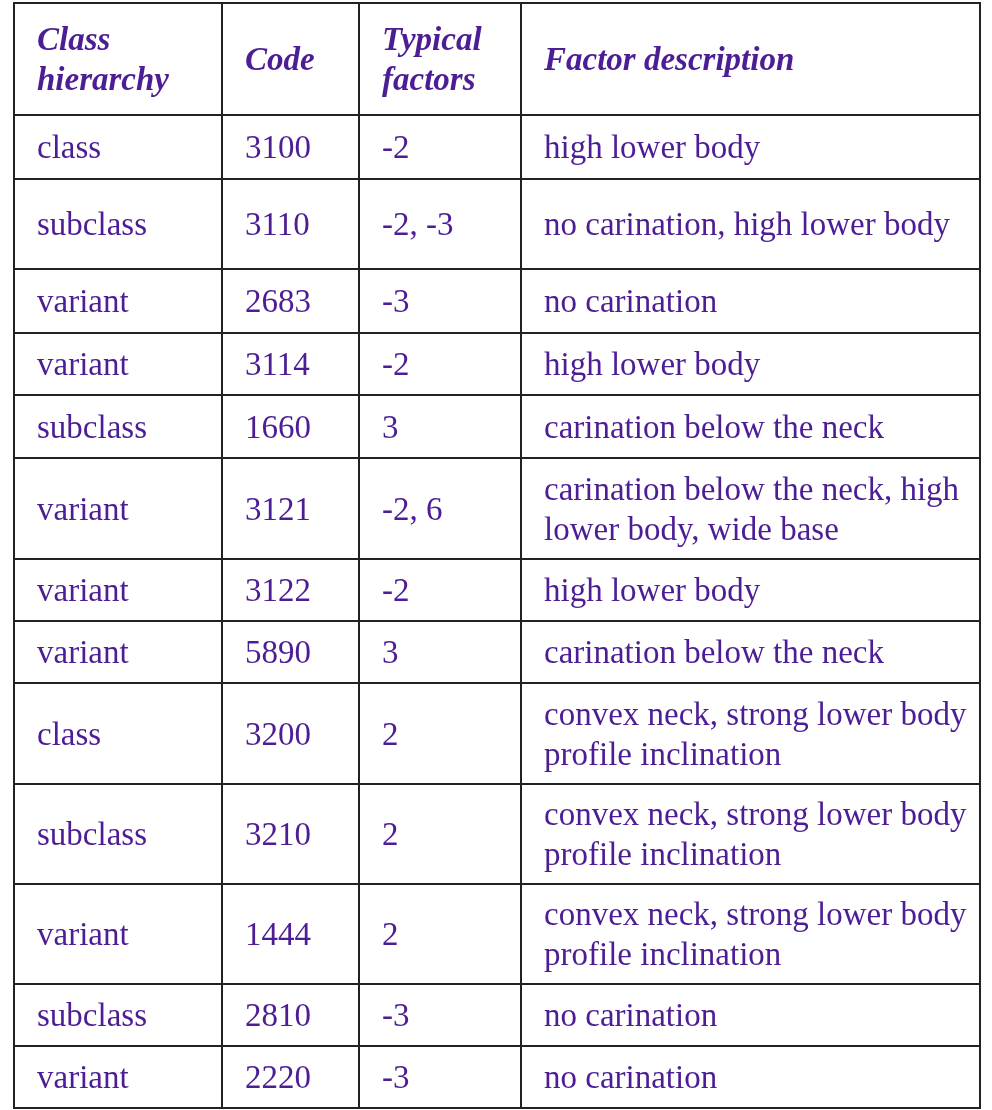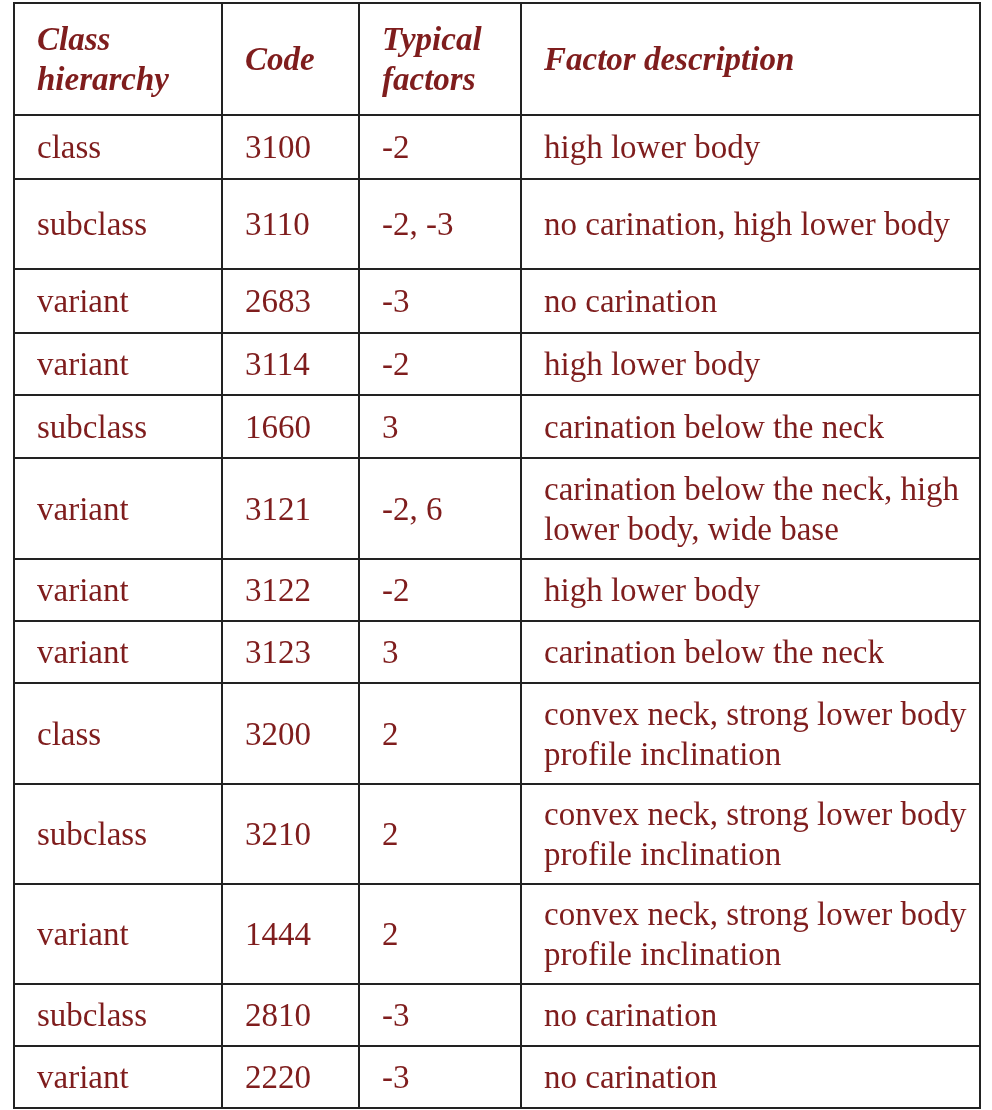--- a/index.html
+++ b/index.html
@@ -3,21 +3,21 @@
 <meta charset="utf-8">
 <style>
   html, body { margin: 0; padding: 0; background: #ffffff; }
   body { width: 992px; height: 1110px; position: relative; overflow: hidden; }
   table {
     position: absolute; left: 13px; top: 2px;
     width: 966px;
     border-collapse: collapse;
     font-family: "Liberation Serif", serif;
     font-size: 33px;
-    color: #7f1d1d;
+    color: #4c1d95;
     table-layout: fixed;
   }
   td, th {
     border: 2px solid #222222;
     padding: 0 0 0 22px;
     text-align: left;
     vertical-align: middle;
     line-height: 40px;
   }
   th { font-weight: bold; font-style: italic; line-height: 40px; }
@@ -82,21 +82,21 @@
         <td>carination below the neck, high lower body, wide base</td>
       </tr>
       <tr style="height: 62px;">
         <td>variant</td>
         <td>3122</td>
         <td>-2</td>
         <td>high lower body</td>
       </tr>
       <tr style="height: 62px;">
         <td>variant</td>
-        <td>3123</td>
+        <td>5890</td>
         <td>3</td>
         <td>carination below the neck</td>
       </tr>
       <tr style="height: 101px;">
         <td>class</td>
         <td>3200</td>
         <td>2</td>
         <td>convex neck, strong lower body profile inclination</td>
       </tr>
       <tr style="height: 100px;">

